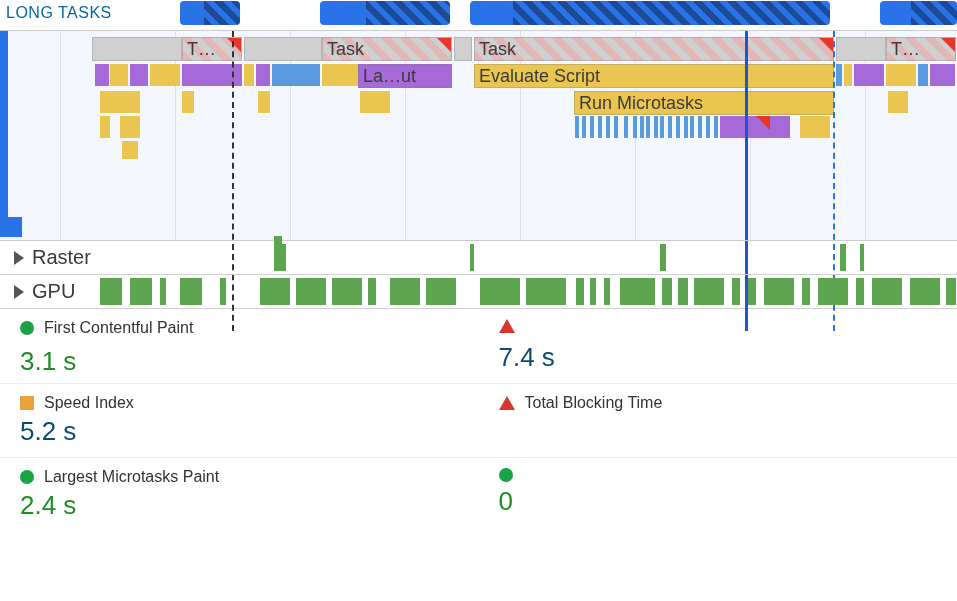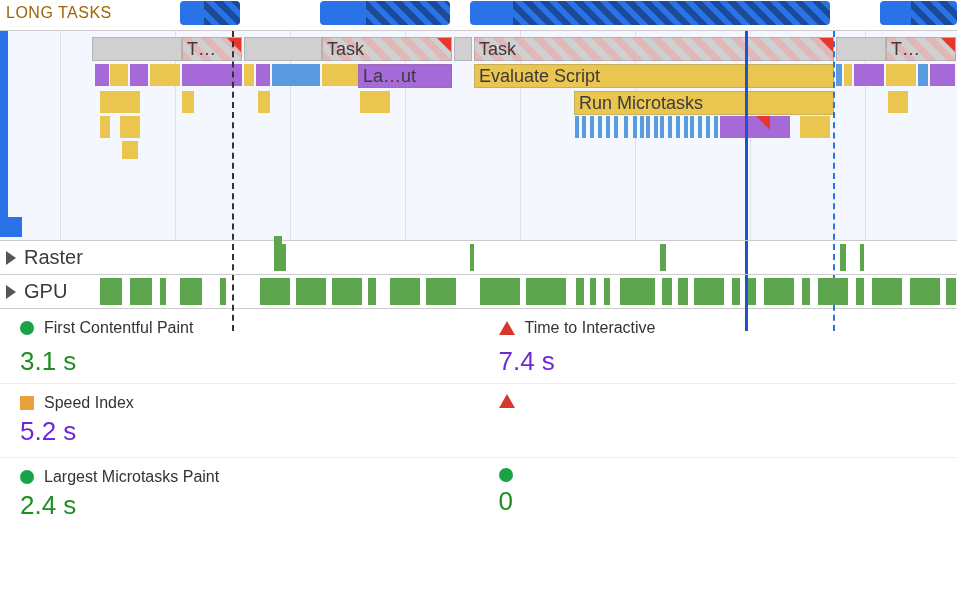--- a/index.html
+++ b/index.html
@@ -18,21 +18,21 @@
     height: 30px;
     display: flex;
     align-items: center;
     position: relative;
   }
   .long-tasks-label {
     position: absolute;
     left: 6px;
     top: 4px;
     font-size: 16px;
-    color: #a16207;
+    color: #0369a1;
     letter-spacing: 0.5px;
   }
   .lt-bar {
     position: absolute;
     top: 1px;
     height: 24px;
     background: #2a72e8;
     border-radius: 4px;
     overflow: hidden;
   }
@@ -97,21 +97,21 @@
   .bar.purple { background:#a66ad8; height:24px; }
   .bar.blue { background:#5a9be0; height:24px; }
   .bar.thin   { height:22px; border:none; }
   .micro { position:absolute; height:22px; }
 
   
   .track {
     position: relative;
     height: 34px;
     border-top: 1px solid #ccc;
-    display:flex; align-items:center;
+    display:flex; align-items:center;padding-left:8px;
   }
   .track .tri {
     display:inline-block; width:0;height:0;
     border-left:10px solid #555;
     border-top:7px solid transparent;
     border-bottom:7px solid transparent;
     margin:0 8px 0 6px;
   }
   .track-label { font-size:20px; color:#3b3b3b; }
   .tick-area { position:absolute; left:100px; right:0; top:3px; bottom:3px; }
@@ -126,21 +126,21 @@
   }
   .metric {
     padding: 10px 20px 6px 20px;
     border-top:1px solid #eee;
     display:flex; flex-direction:column; gap:4px;
   }
   .metric:nth-child(1),.metric:nth-child(2){border-top:none;gap:9px;}
   .metric-row1 { display:flex; align-items:center; gap:10px; font-size:16px; color:#333; }
   .metric-value { font-size:26px; }
   .metric-value.green { color:#1e8e24; }
-  .metric-value.red   { color:#6d28d9; }
+  .metric-value.red   { color:#0c4a6e; }
   .ic { width:14px; height:14px; display:inline-block; }
   .ic.circle-g { background:#17a346; border-radius:50%; }
   .ic.square-o { background:#e9a13b; }
   .ic.tri-r { width:0;height:0;border-left:8px solid transparent;border-right:8px solid transparent;border-bottom:14px solid #d8372f; }
 
 </style>
 </head>
 <body>
 
 <div class="long-tasks-row">
@@ -317,34 +317,34 @@
 <div class="metric">
       <div class="metric-row1">
         <span class="ic circle-g"></span>
         <span>First Contentful Paint</span>
       </div>
       <div class="metric-value green">3.1 s</div>
     </div>
     <div class="metric">
       <div class="metric-row1">
         <span class="ic tri-r"></span>
-        <span>Time to Interactive</span>
       </div>
       <div class="metric-value red">7.4 s</div>
     </div>
     <div class="metric">
       <div class="metric-row1">
         <span class="ic square-o"></span>
         <span>Speed Index</span>
       </div>
       <div class="metric-value red">5.2 s</div>
     </div>
     <div class="metric">
       <div class="metric-row1">
         <span class="ic tri-r"></span>
+        <span>Total Blocking Time</span>
       </div>
     </div>
     <div class="metric">
       <div class="metric-row1">
         <span class="ic circle-g"></span>
         <span>Largest Microtasks Paint</span>
       </div>
       <div class="metric-value green">2.4 s</div>
     </div>
     <div class="metric">

